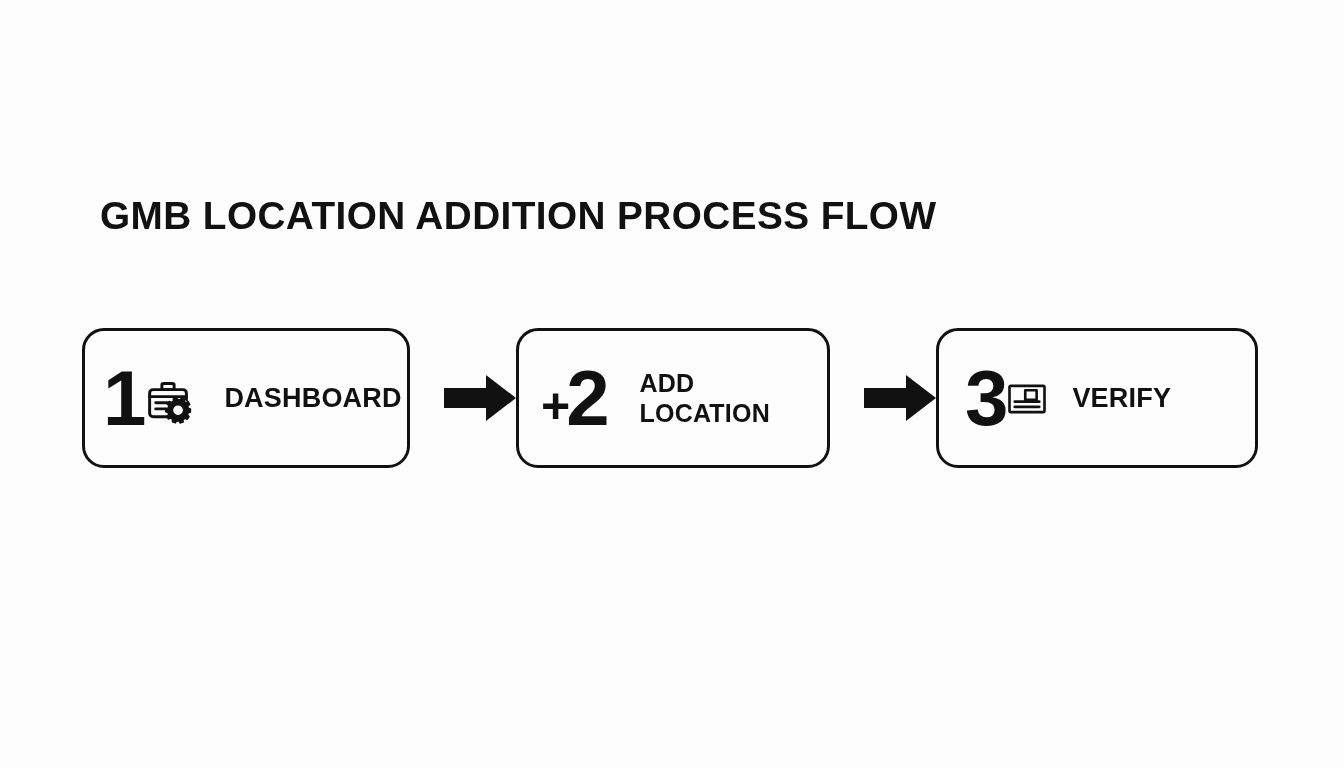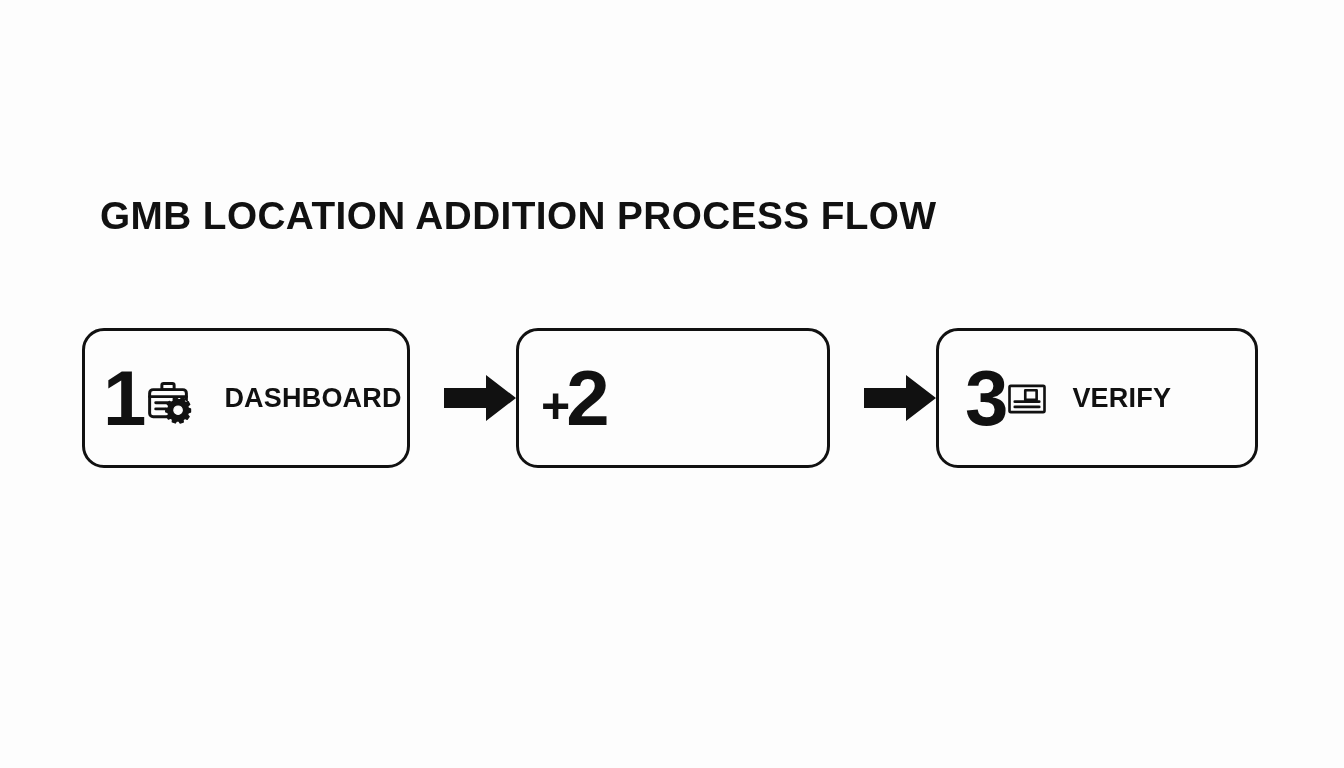--- a/index.html
+++ b/index.html
@@ -165,20 +165,22 @@
     </span>
   </div>
 
   <div class="step-box step-box-2">
     <div class="step-inner">
       <span class="step-number">
         <span class="plus">+</span>
           <span>2</span>
       </span>
 
+      <span class="step-label label-two-line">ADD
+LOCATION</span>
     </div>
   </div>
 
   <div class="spacer-b"></div>
 
   <div class="arrow-connector">
     <span>
       <svg viewBox="0 0 72 46" width="72" height="46">
         <path d="M0,13 L42,13 L42,0 L72,23 L42,46 L42,33 L0,33 Z" fill="#111111"></path>
       </svg>

